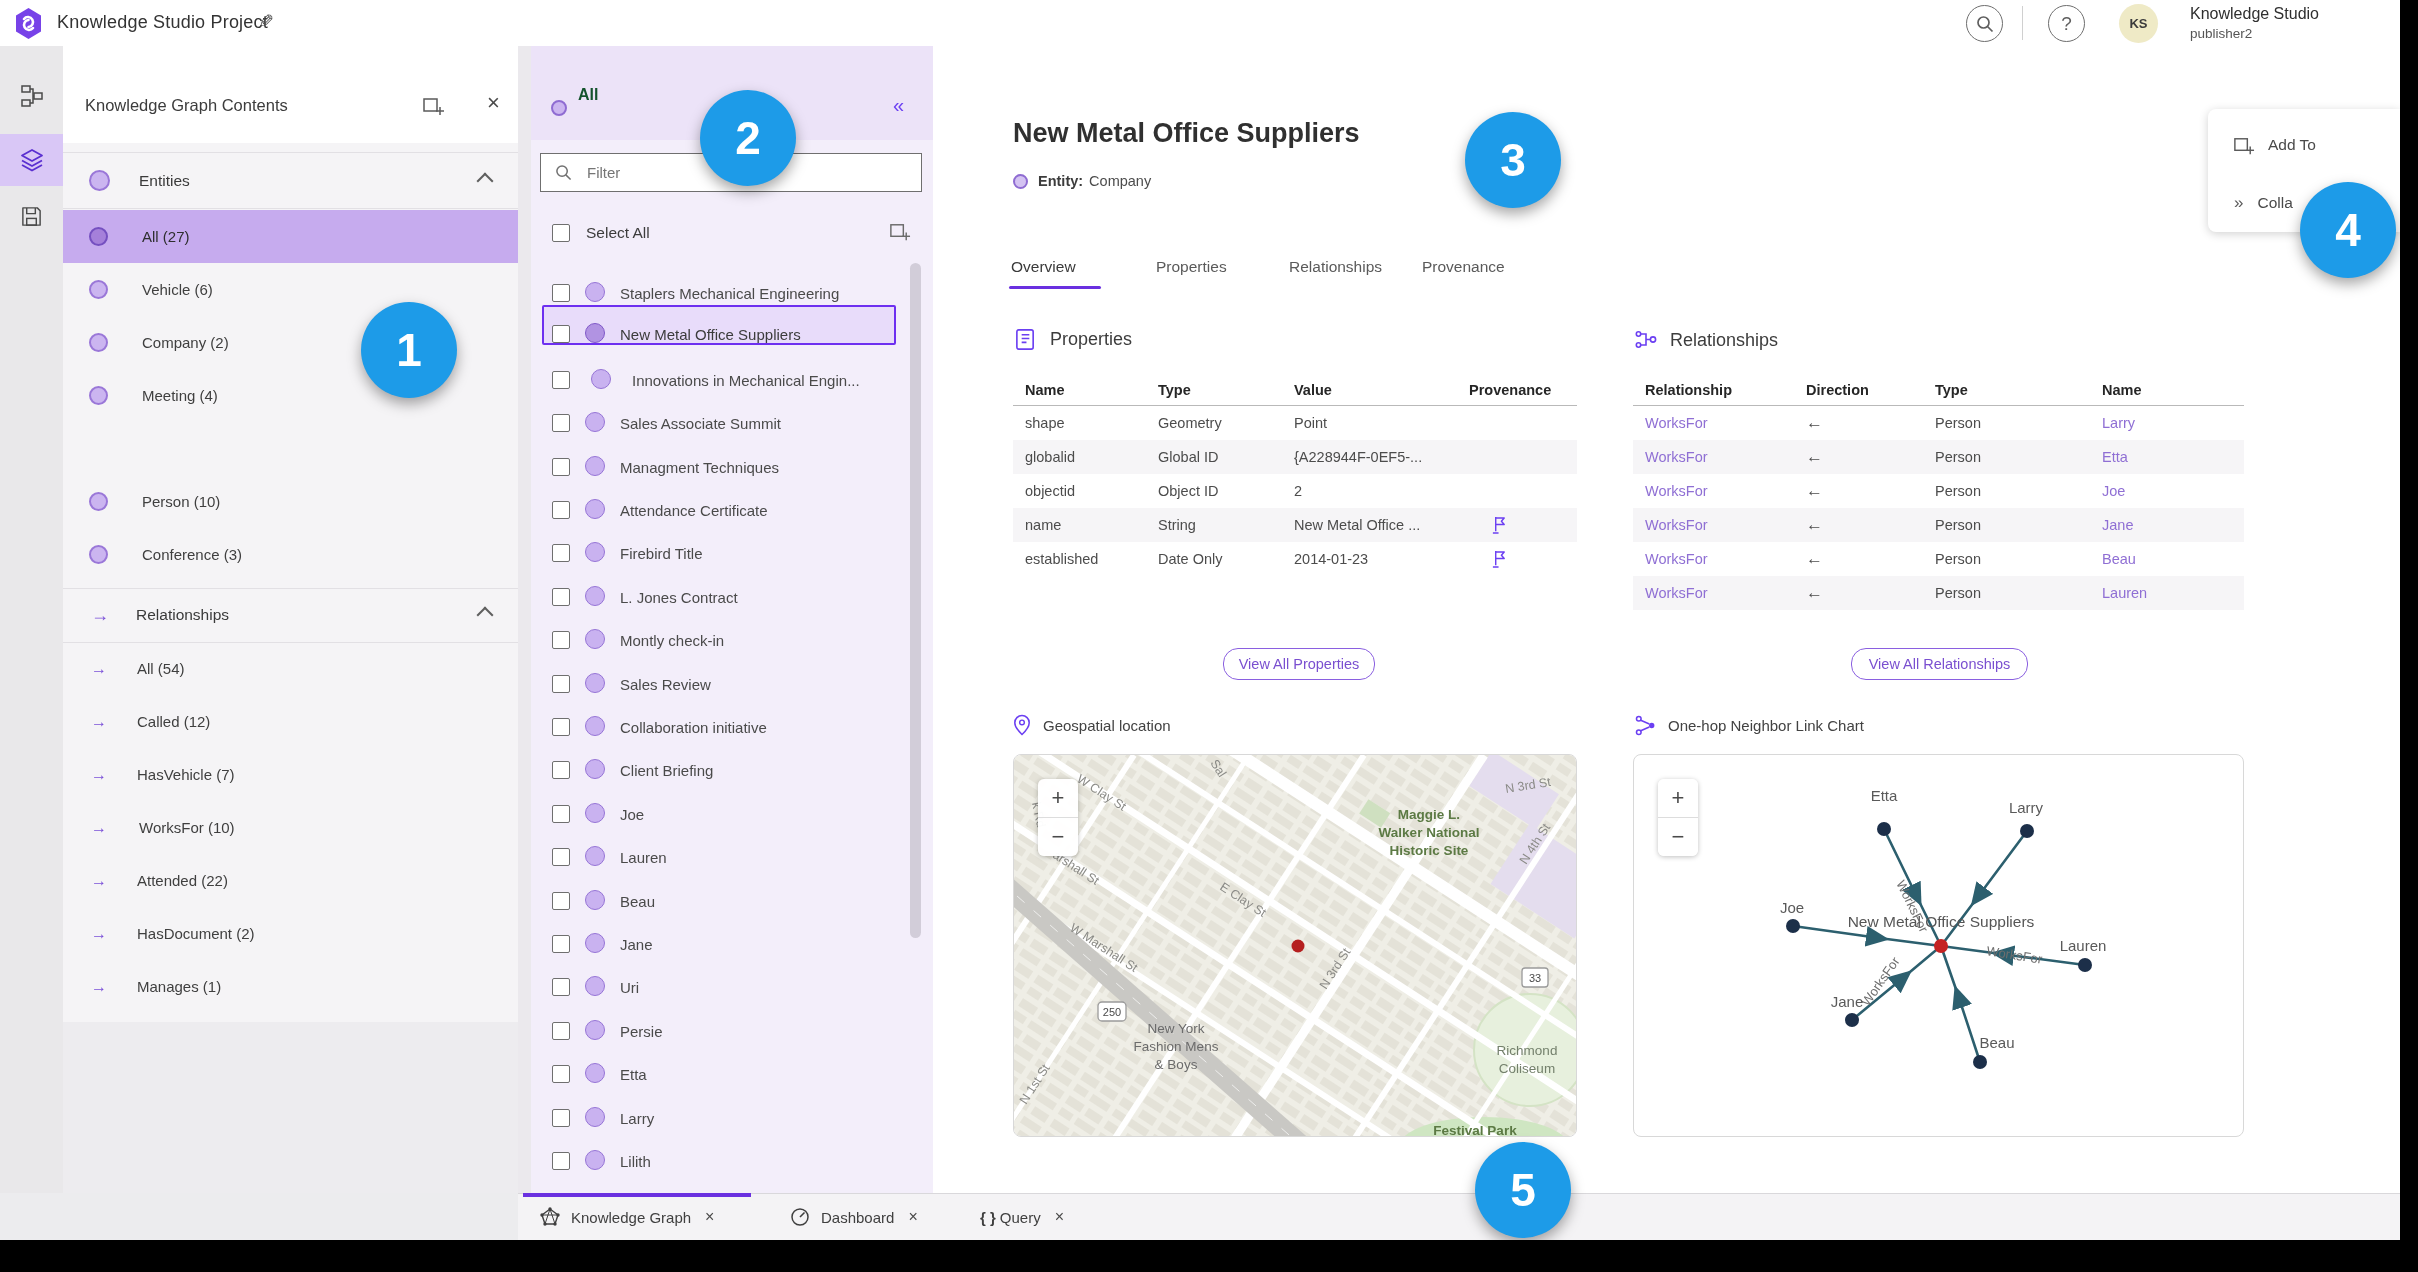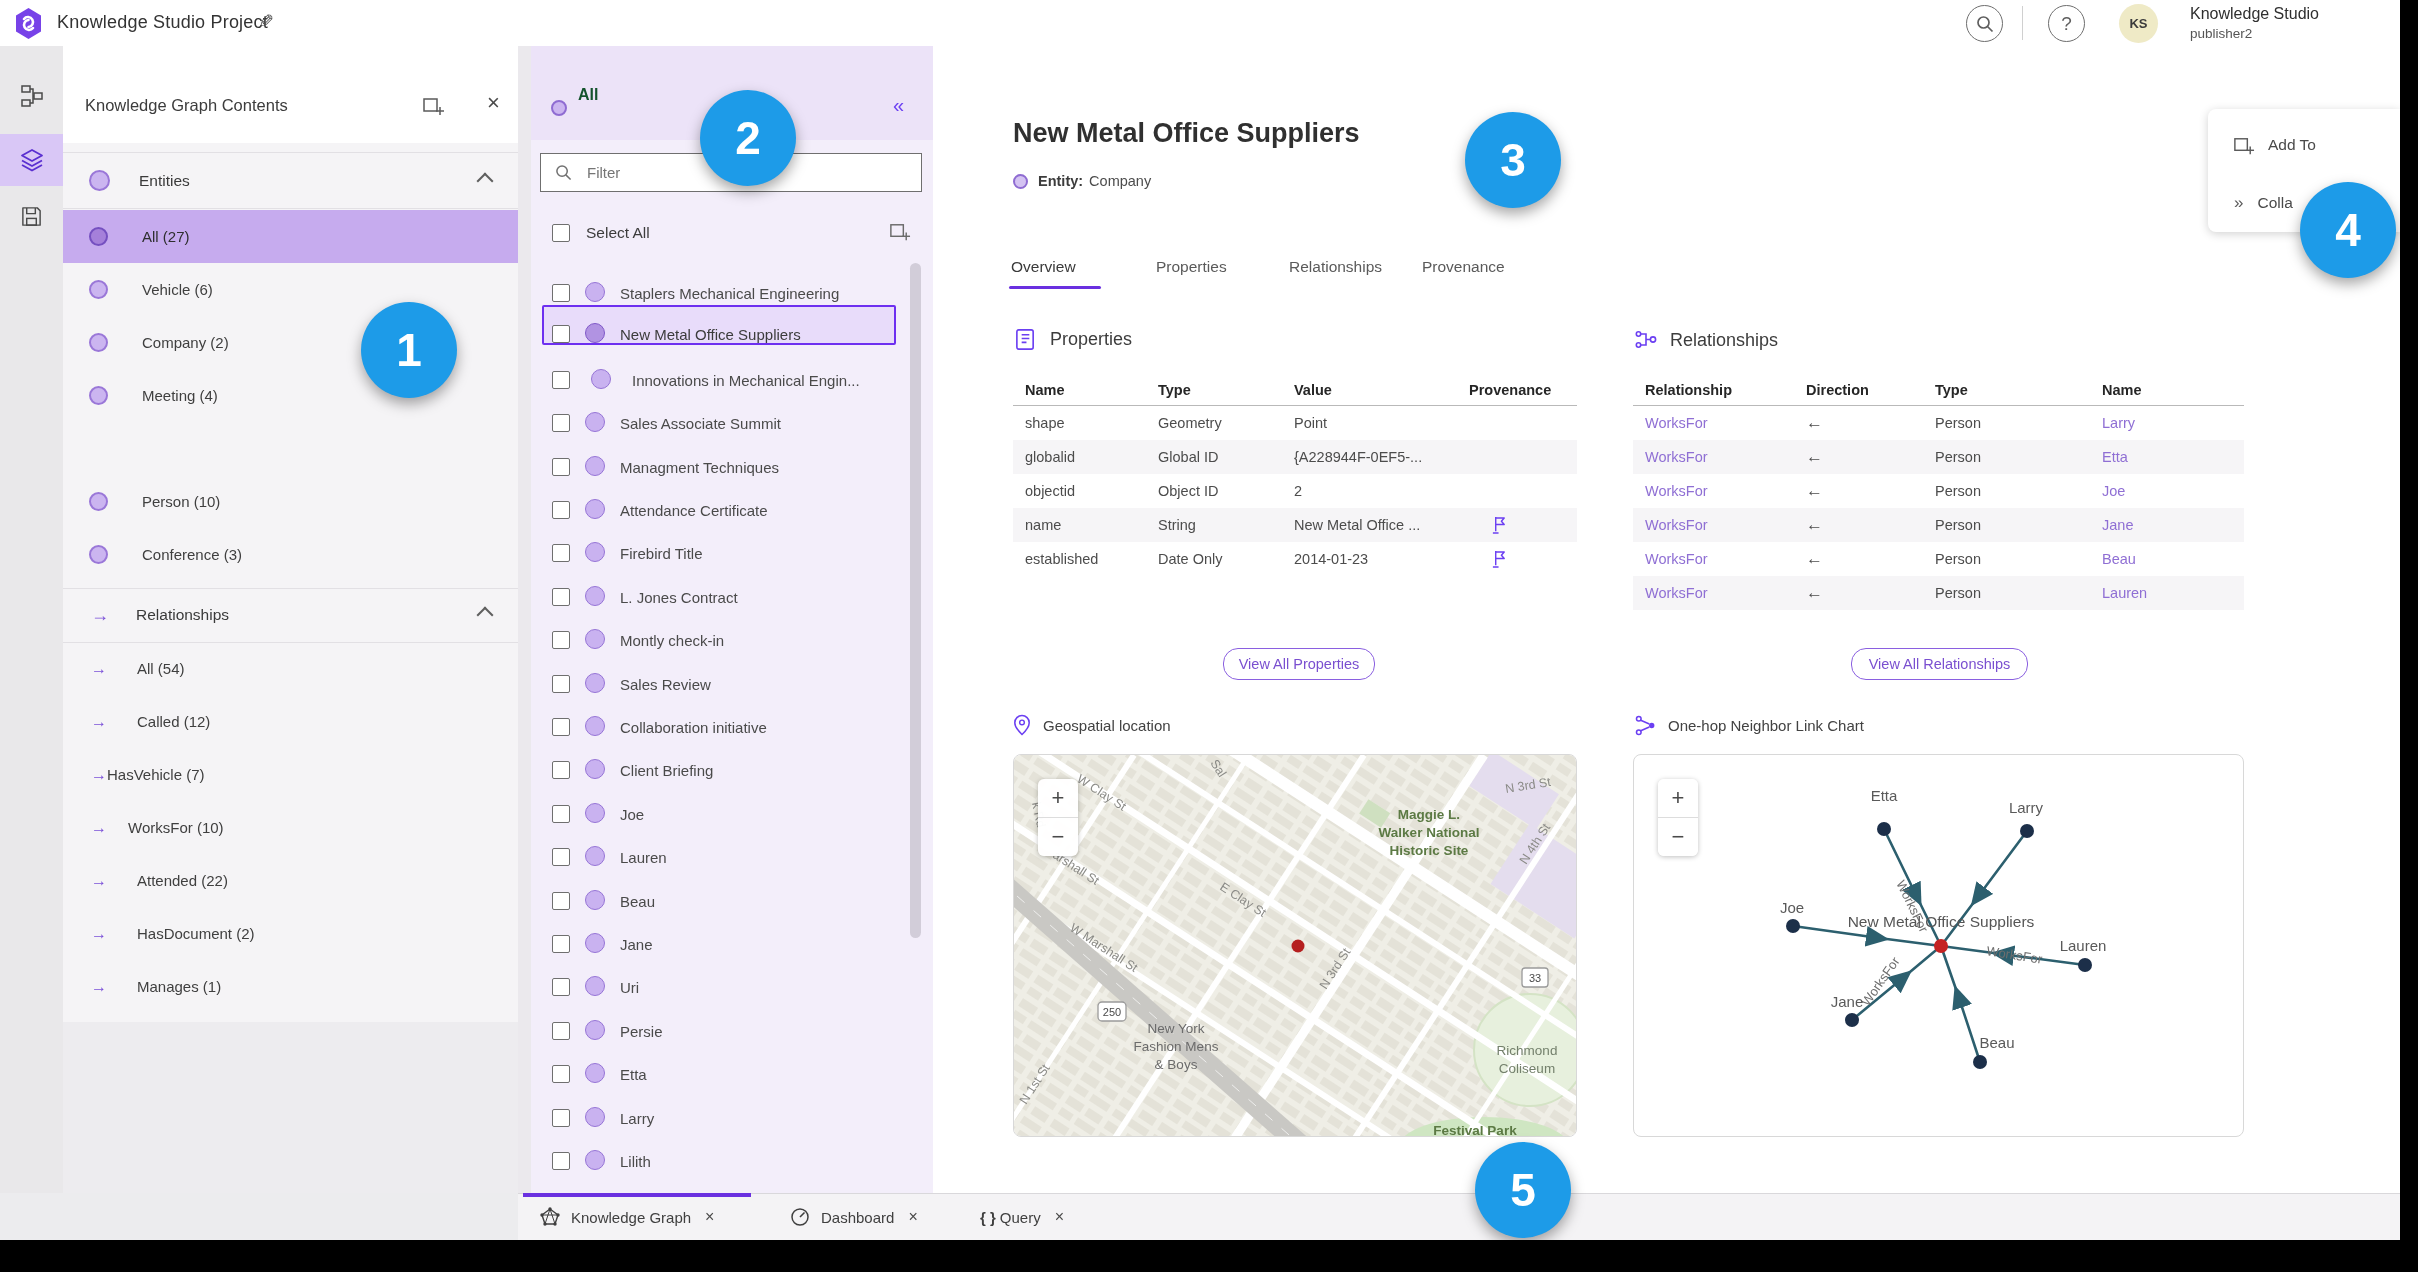--- a/index.html
+++ b/index.html
@@ -186,25 +186,25 @@
     <div class="abs flex" style="left:0;top:596px;width:455px;height:53px;">
       <div class="arrow-pur" style="margin-left:28px;font-size:16px;">→</div>
       <div class="item-label" style="margin-left:30px;">All (54)</div>
     </div>
     <div class="abs flex" style="left:0;top:649px;width:455px;height:53px;">
       <div class="arrow-pur" style="margin-left:28px;font-size:16px;">→</div>
       <div class="item-label" style="margin-left:30px;">Called (12)</div>
     </div>
     <div class="abs flex" style="left:0;top:702px;width:455px;height:53px;">
       <div class="arrow-pur" style="margin-left:28px;font-size:16px;">→</div>
-      <div class="item-label" style="">HasVehicle (7)</div>
+      <div class="item-label" style="margin-left:30px;">HasVehicle (7)</div>
     </div>
     <div class="abs flex" style="left:0;top:755px;width:455px;height:53px;">
       <div class="arrow-pur" style="margin-left:28px;font-size:16px;">→</div>
-      <div class="item-label" style="margin-left:21px;">WorksFor (10)</div>
+      <div class="item-label" style="margin-left:32px;">WorksFor (10)</div>
     </div>
     <div class="abs flex" style="left:0;top:808px;width:455px;height:53px;">
       <div class="arrow-pur" style="margin-left:28px;font-size:16px;">→</div>
       <div class="item-label" style="margin-left:30px;">Attended (22)</div>
     </div>
     <div class="abs flex" style="left:0;top:861px;width:455px;height:53px;">
       <div class="arrow-pur" style="margin-left:28px;font-size:16px;">→</div>
       <div class="item-label" style="margin-left:30px;">HasDocument (2)</div>
     </div>
     <div class="abs flex" style="left:0;top:914px;width:455px;height:53px;">

